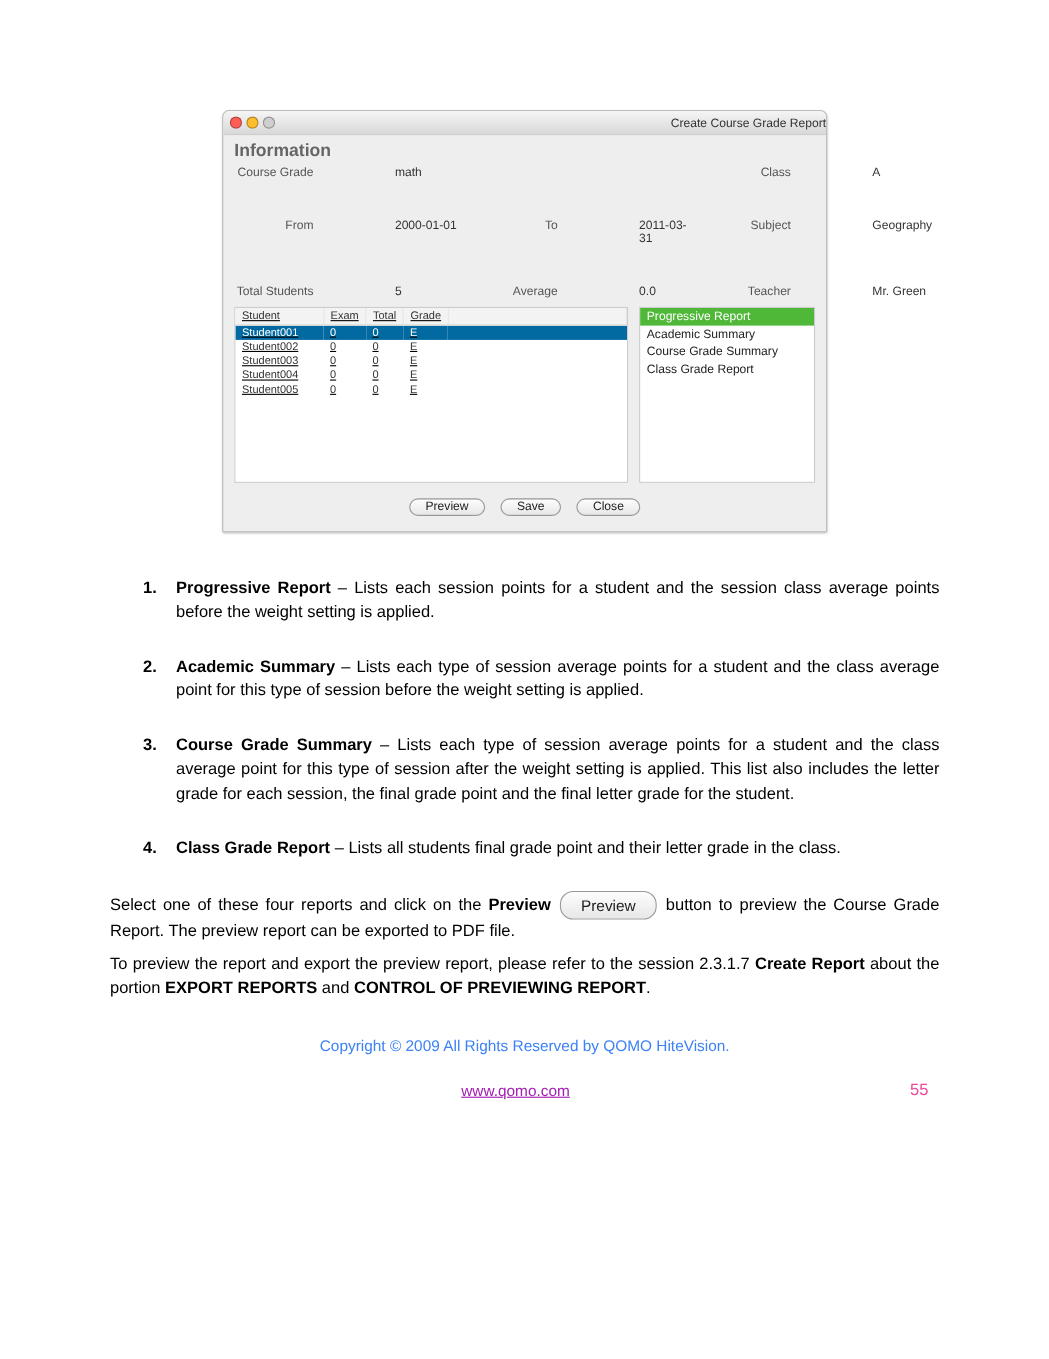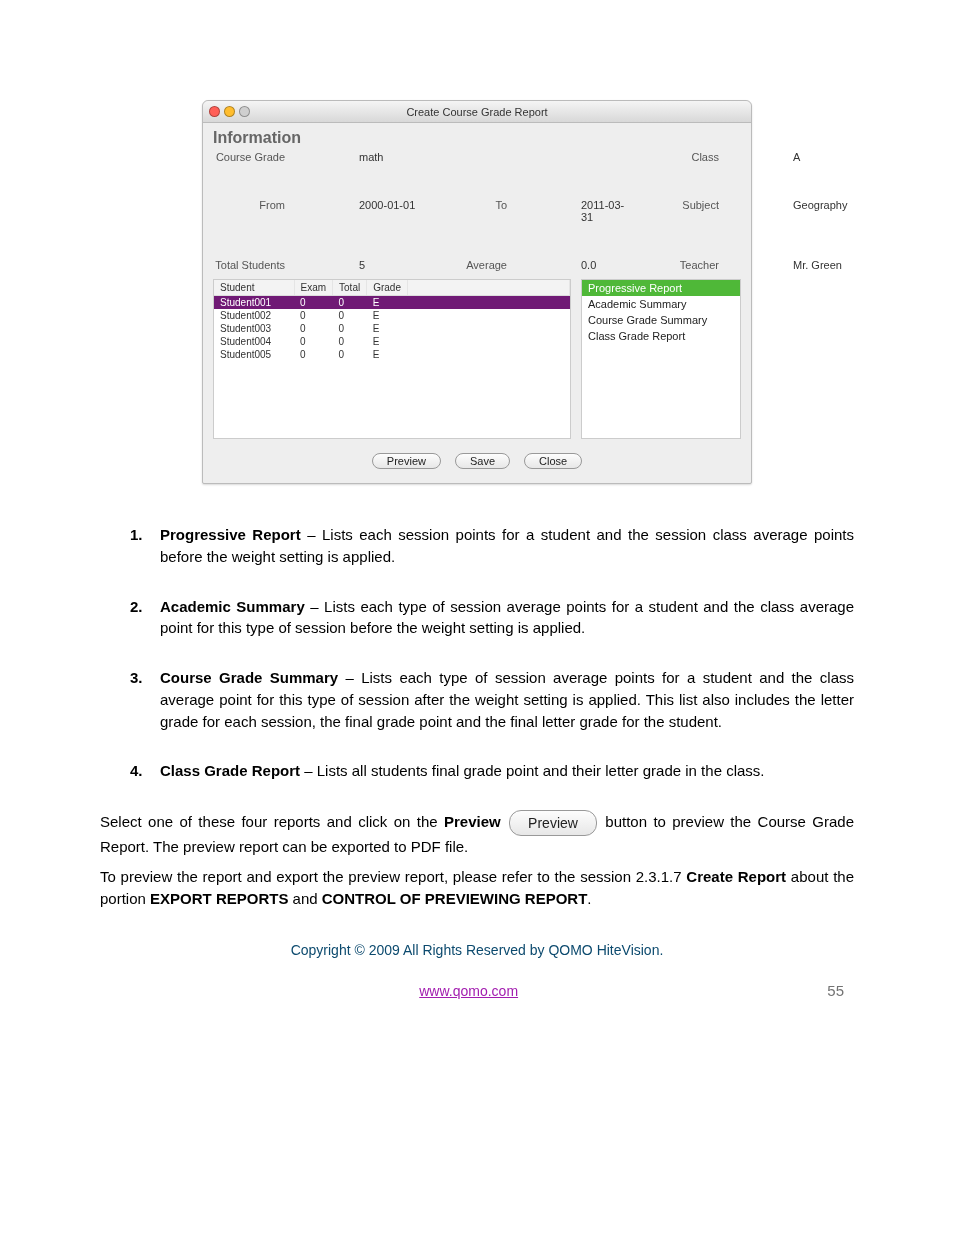--- a/index.html
+++ b/index.html
@@ -33,21 +33,21 @@
     align-items: center;
     padding: 0 6px;
     position: relative;
   }
   .tb-buttons { display: flex; gap: 4px; }
   .tb-btn { width: 11px; height: 11px; border-radius: 50%; border: 1px solid rgba(0,0,0,0.3); }
   .tb-close { background: #ff5f57; }
   .tb-min   { background: #ffbd2e; }
   .tb-zoom  { background: #cfcfcf; }
   .tb-title {
-    position: absolute; left: 0; right: 0; text-align: center;
+    position: absolute; left: 0; right: 0; text-align: right;
     font-size: 11px; color: #333;
   }
   .info-section {
     padding: 6px 10px 4px 10px;
     color: #555;
   }
   .info-label-main {
     color: #666; font-size: 16px; margin-bottom: 4px; display: block; font-weight: bold;
   }
   .info-grid {
@@ -67,37 +67,37 @@
     padding: 4px 10px 8px 10px;
   }
   .student-table {
     flex: 1;
     background: #fff;
     border: 1px solid #ccc;
     height: 160px;
     font-size: 10px;
     overflow: hidden;
   }
-  .student-table table { width: 100%; border-collapse: collapse; }
+  .student-table table { width: 100%; border-collapse: collapse; text-decoration: underline; }
   .student-table th {
     background: #f3f3f3;
     border-bottom: 1px solid #ddd;
     border-right: 1px solid #e5e5e5;
     text-align: left;
     font-weight: normal;
     padding: 2px 6px;
     font-size: 10px;
     color: #333;
   }
   .student-table td {
     padding: 1px 6px;
     color: #333;
   }
   .student-table tr.active td {
-    background: #701a75;
+    background: #0369a1;
     color: #fff;
   }
   .student-table .col-narrow { width: 34px; text-align: center; }
   .student-table .col-student { width: 80px; }
   .report-list {
     width: 160px;
     background: #fff;
     border: 1px solid #ccc;
     height: 160px;
     font-size: 11px;
@@ -150,38 +150,38 @@
     font-weight: bold;
   }
   .numitem .body { flex: 1; }
   .numitem .body .btitle { font-weight: bold; }
   .para {
     margin: 20px 0 8px 0;
     text-align: justify;
   }
   .copyright {
     text-align: center;
-    color: #0c4a6e;
+    color: #3b82f6;
     font-size: 14px;
     margin-top: 30px;
   }
   .footer-row {
     display: flex;
     justify-content: space-between;
     align-items: center;
     margin-top: 20px;
     padding: 0 10px;
   }
   .footer-link {
     color: #a21caf;
     text-decoration: underline;
     font-size: 14px;
     margin: 0 auto;
   }
-  .pagenum { font-size: 15px; color: #737373; }
+  .pagenum { font-size: 15px; color: #ec4899; }
 </style>
 </head>
 <body>
 
 <div class="page">
 
   <div class="macwin">
     <div class="titlebar">
       <div class="tb-buttons">
         <div class="tb-btn tb-close"></div>

